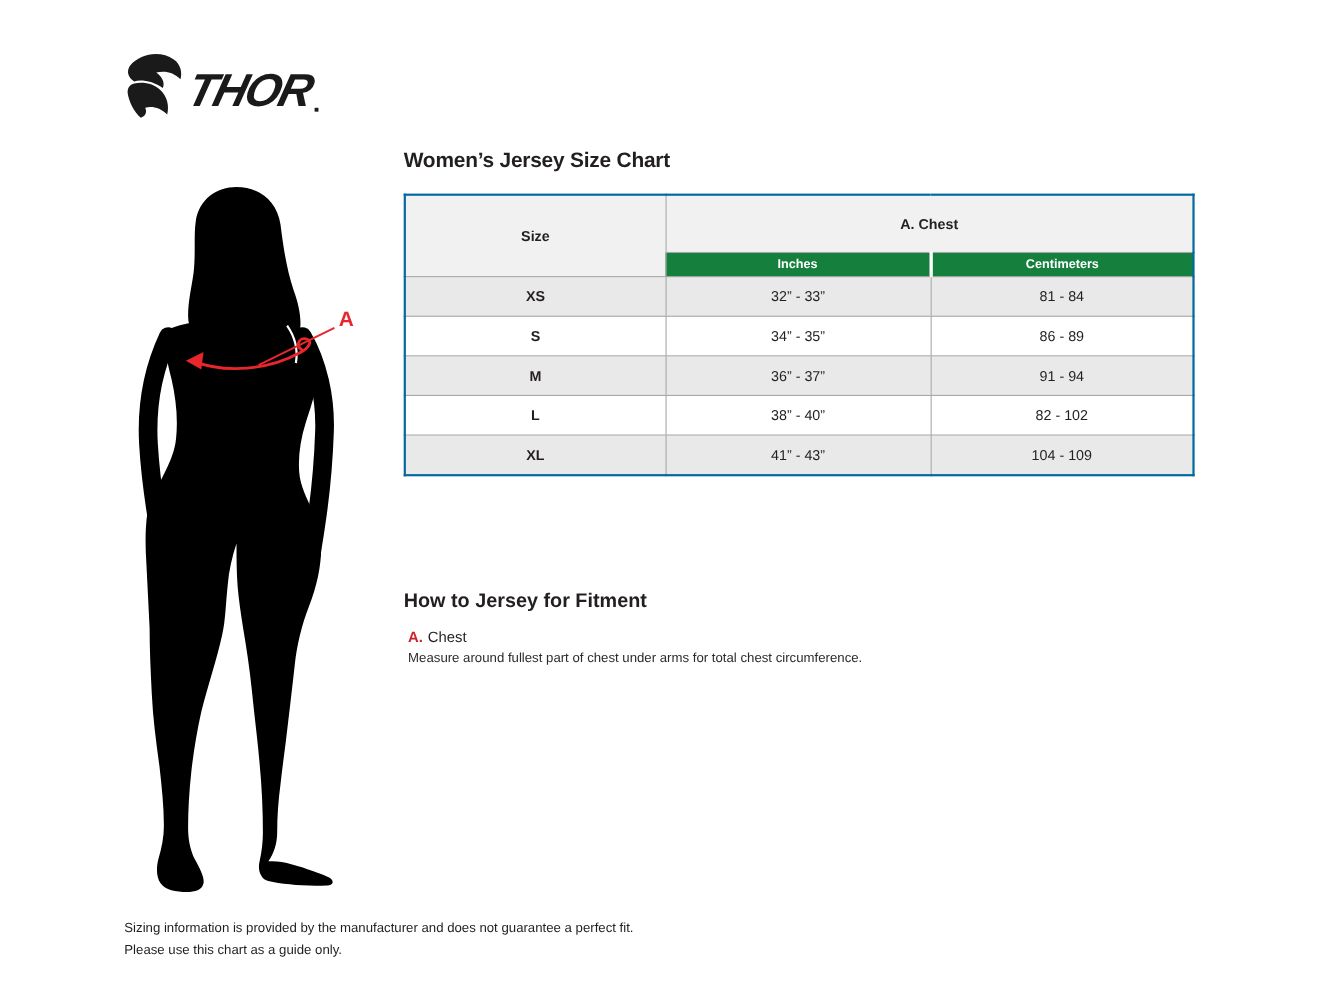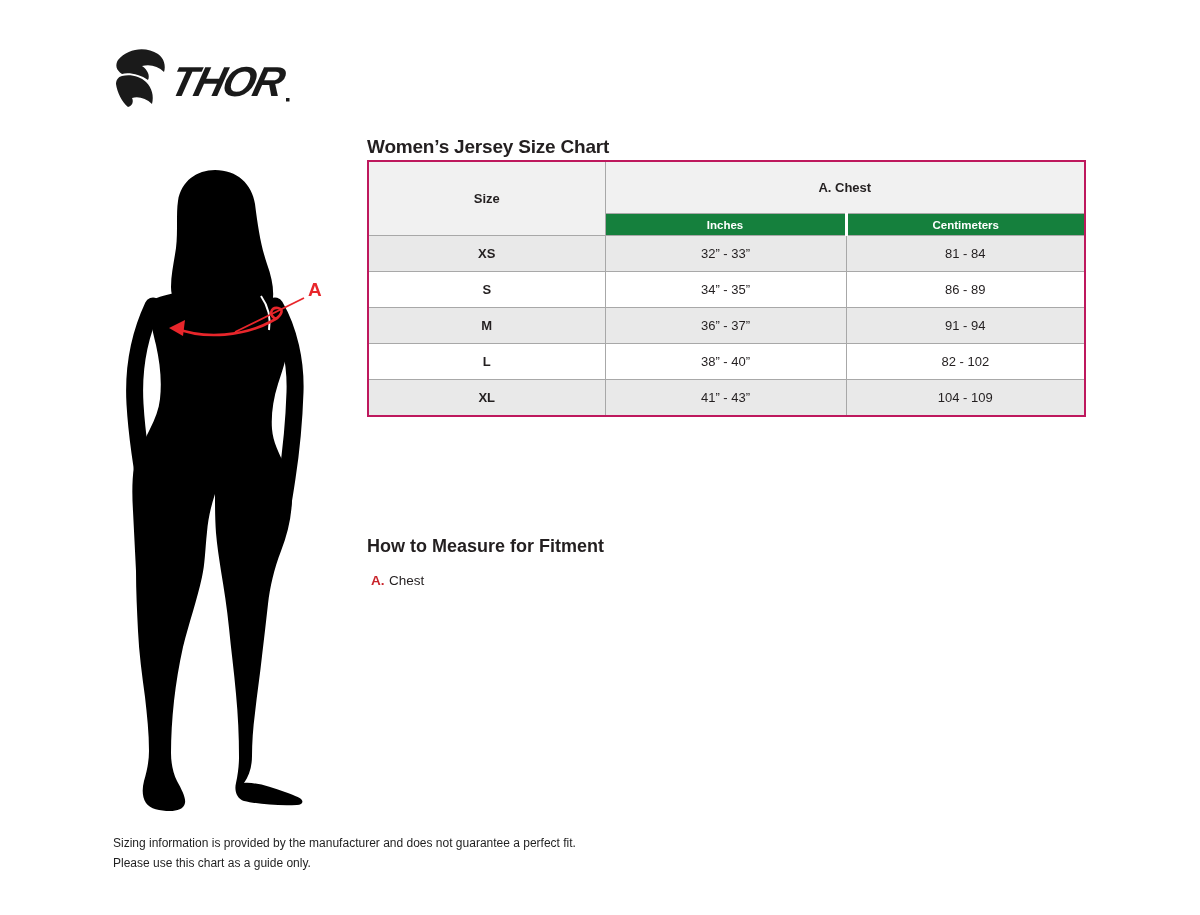--- a/index.html
+++ b/index.html
@@ -8,21 +8,21 @@
     font-family:"Liberation Sans", sans-serif; color:#231f20; overflow:hidden;
   }
   
   .logo { position:absolute; left:112px; top:46px; width:182px; height:62px; }
   
   .figure { position:absolute; left:125px; top:170px; width:230px; height:645px; }
   
   .main { position:absolute; left:367px; top:0; width:717px; }
   .title { position:absolute; top:136px; left:0; margin:0; font-size:19px; font-weight:bold; letter-spacing:-0.2px; color:#231f20;text-align:right; }
   
-  .size-table { position:absolute; top:160px; left:0; width:717px; border-collapse:collapse; table-layout:fixed; border:2px solid #be185d;padding-left:40px; }
+  .size-table { position:absolute; top:176px; left:0; width:717px; border-collapse:collapse; table-layout:fixed; border:2px solid #0369a1;padding-left:40px; }
   .size-table th, .size-table td {
     border:1px solid #a8a8a8; text-align:center; vertical-align:middle;
     font-size:13px; color:#231f20; padding:0;
   }
   .h-size, .h-group { background:#f1f1f1; font-weight:bold; font-size:13.5px; }
   .h-group { height:51px; }
   .unit-row th {
     background:#15803d; color:#ffffff; font-weight:bold; font-size:11.5px;
     height:21px; border-top:1px solid #c9c9c9;
   }
@@ -170,27 +170,28 @@
           <td>82 - 102</td>
         </tr>
         <tr class="stripe">
           <td class="size-cell">XL</td>
           <td>41” - 43”</td>
           <td>104 - 109</td>
         </tr>
       </tbody>
     </table>
 
-    <h2 class="measure-heading">How to Measure for Fitment</h2>
+    <h2 class="measure-heading">How to Jersey for Fitment</h2>
 
     <div class="measure-item">
       <div>
         <span class="measure-key">A.</span>
         <span class="measure-name">Chest</span>
       </div>
+      <p class="measure-desc">Measure around fullest part of chest under arms for total chest circumference.</p>
     </div>
   </div>
 
   <div class="footer">
     <div>Sizing information is provided by the manufacturer and does not guarantee a perfect fit.</div>
     <div>Please use this chart as a guide only.</div>
   </div>
 
 </div>
 

